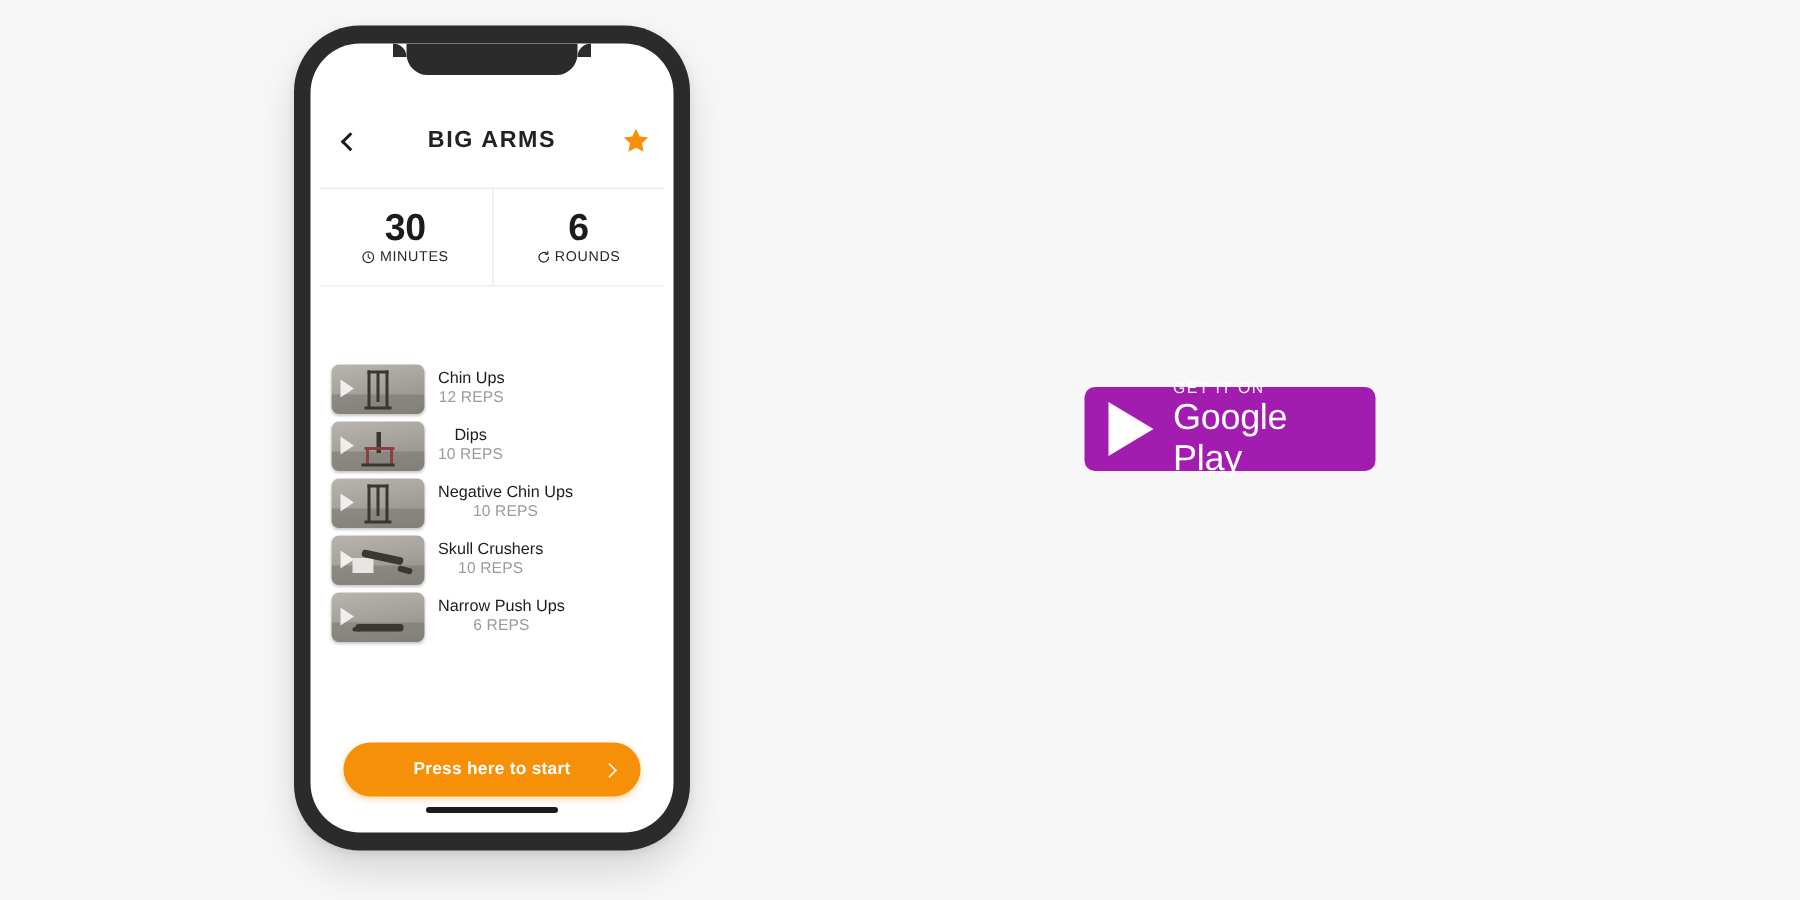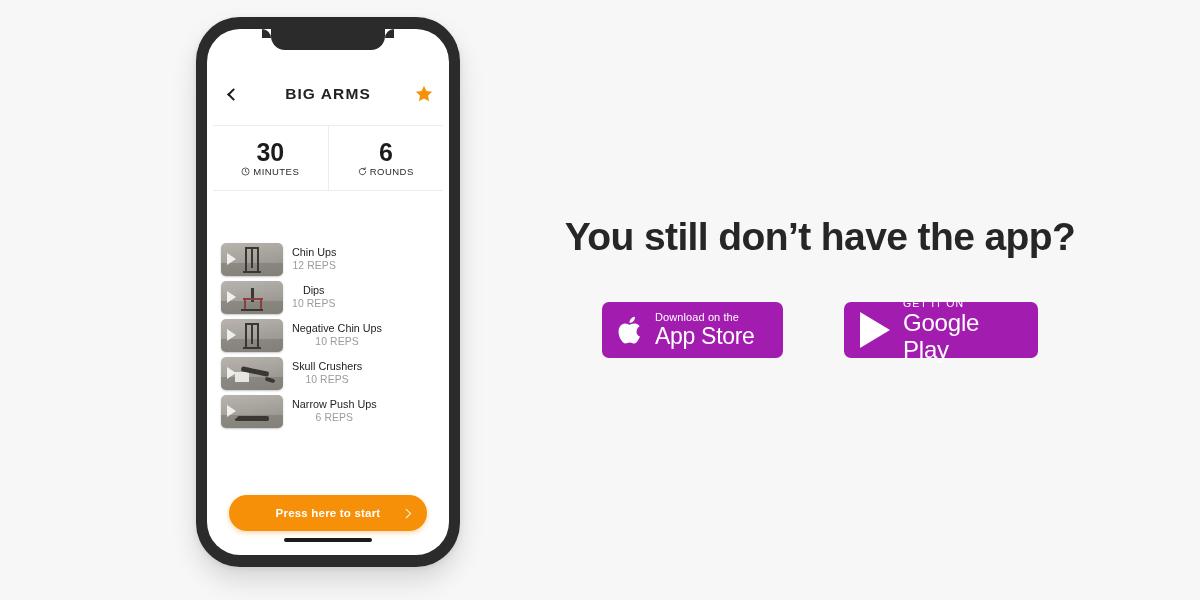--- a/index.html
+++ b/index.html
@@ -450,34 +450,23 @@
         <span class="start-label">Press here to start</span>
         <span class="chev-right"></span>
       </button>
 
       <div class="home-indicator"></div>
 
     </div>
   </div>
 
   <div class="promo">
-    <div class="headline">You still don’t have the app?</div>
 
     <div class="badges">
 
-      <a class="badge badge-appstore">
-        <svg width="28" height="33" viewBox="0 0 24 28">
-          <path fill="#ffffff" d="M16.9 14.8c0-3 2.4-4.4 2.5-4.5-1.4-2-3.5-2.3-4.2-2.3-1.8-.2-3.5 1-4.4 1-.9 0-2.3-1-3.8-1-1.9 0-3.7 1.1-4.7 2.9-2 3.5-.5 8.6 1.4 11.4 1 1.4 2.1 2.9 3.6 2.9 1.4-.1 2-.9 3.7-.9s2.2.9 3.7.9c1.5 0 2.5-1.4 3.4-2.8 1.1-1.6 1.5-3.2 1.6-3.2-.1 0-3-1.2-3-4.4z"></path>
-          <path fill="#ffffff" d="M14.2 5.9c.8-1 1.3-2.3 1.2-3.7-1.2 0-2.6.8-3.4 1.8-.7.8-1.4 2.2-1.2 3.5 1.3.1 2.7-.7 3.4-1.6z"></path>
-        </svg>
-        <span class="badge-txt">
-          <span class="badge-small">Download on the</span>
-          <span class="badge-big">App Store</span>
-        </span>
-      </a>
 
       <a class="badge badge-gplay">
         <span class="gplay-tri"></span>
         <span class="badge-txt">
           <span class="badge-small">GET IT ON</span>
           <span class="badge-big">Google Play</span>
         </span>
       </a>
 
     </div>

